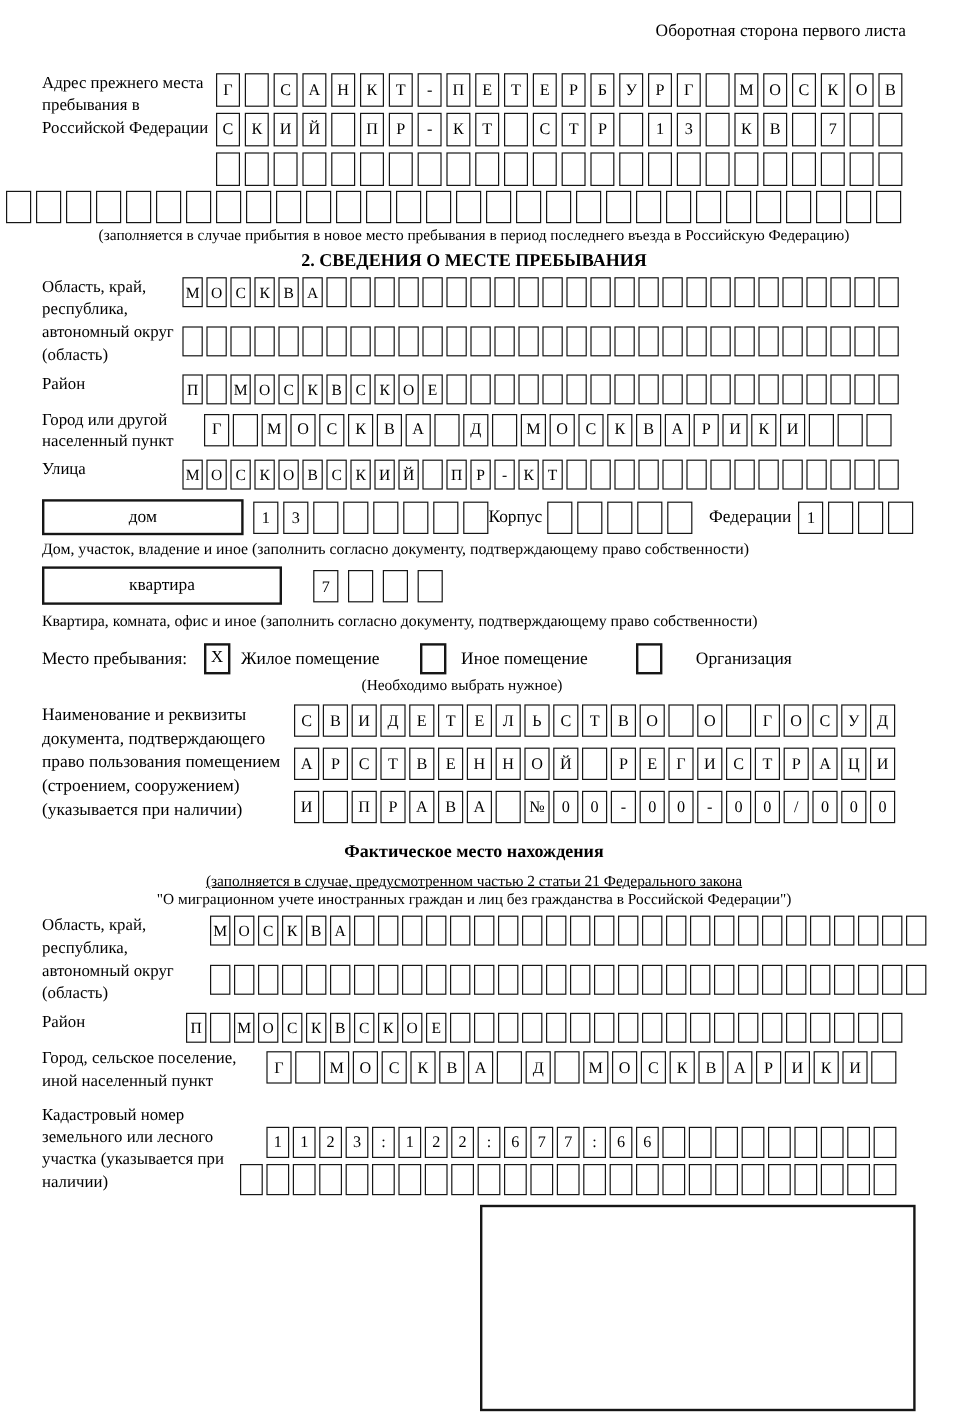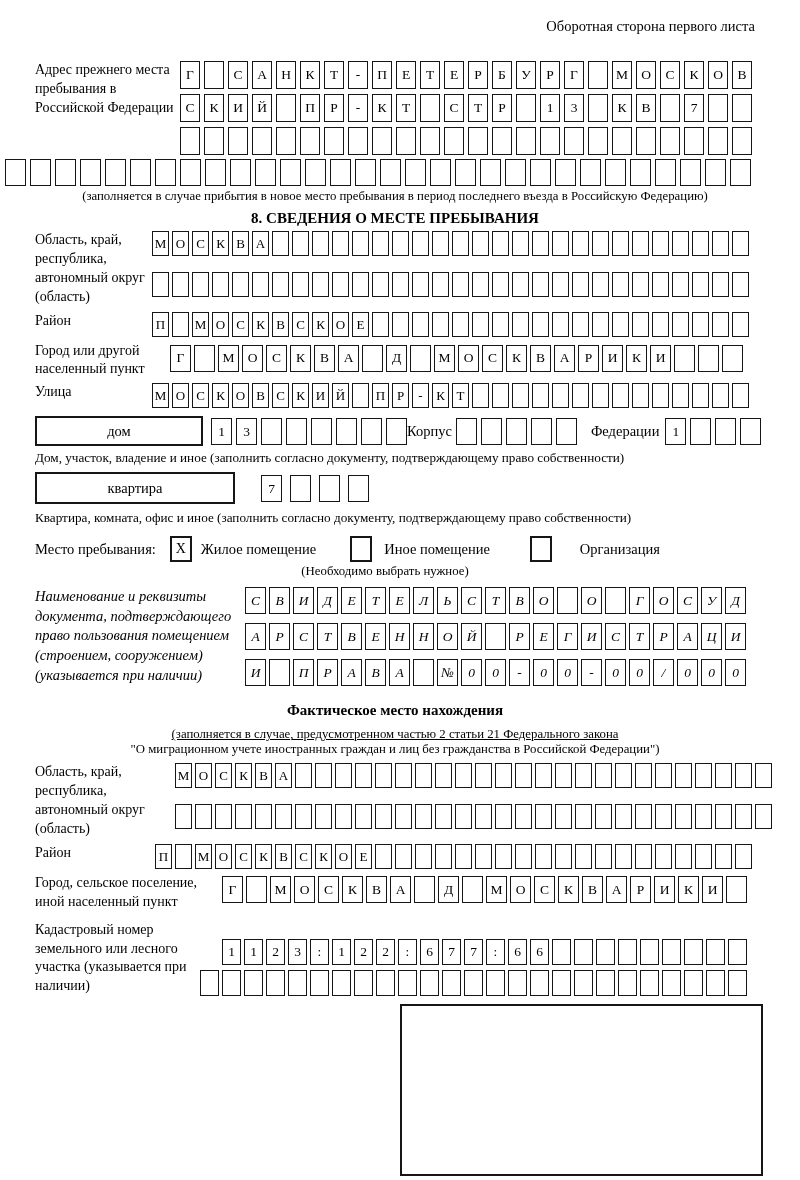--- a/index.html
+++ b/index.html
@@ -152,21 +152,21 @@
       <span class="cell"></span>
       <span class="cell"></span>
       <span class="cell"></span>
       <span class="cell"></span>
       <span class="cell"></span>
       <span class="cell"></span>
       <span class="cell"></span>
     </div>
   <div class="finenote" style="margin-top:3px;">(заполняется в случае прибытия в новое место пребывания в период последнего въезда в Российскую Федерацию)</div>
 
-  <div class="center-bold" style="margin-top:6px;">8. СВЕДЕНИЯ О МЕСТЕ ПРЕБЫВАНИЯ</div>
+  <div class="center-bold" style="margin-top:6px;">2. СВЕДЕНИЯ О МЕСТЕ ПРЕБЫВАНИЯ</div>
 
   <div class="frow" style="margin-top:4px;">
     <div class="rlabel" style="width:117px;">Область, край, республика, автономный округ (область)</div>
     <div class="colrows" style="gap:16px;">
       <div class="cells g3 w17">
           <span class="cell">М</span>
           <span class="cell">О</span>
           <span class="cell">С</span>
           <span class="cell">К</span>
           <span class="cell">В</span>
@@ -378,21 +378,21 @@
     <div class="inline-label">Место пребывания:</div>
     <div class="checkbox" style="margin-left:14px;">X</div>
     <div class="inline-label" style="margin-left:9px;">Жилое помещение</div>
     <div class="checkbox" style="margin-left:34px;"></div>
     <div class="inline-label" style="margin-left:12px;">Иное помещение</div>
     <div class="checkbox" style="margin-left:40px;"></div>
     <div class="inline-label" style="margin-left:28px;">Организация</div>
   </div>
   <div class="finenote" style="margin-top:0;width:700px;">(Необходимо выбрать нужное)</div>
 
-  <div class="frow" style="margin-top:8px;font-style:italic;">
+  <div class="frow" style="margin-top:8px;">
     <div class="rlabel" style="width:210px;font-size:14.5px;">Наименование и реквизиты документа, подтверждающего право пользования помещением (строением, сооружением) (указывается при наличии)</div>
     <div class="colrows" style="gap:9px;">
       <div class="cells g3 w21">
           <span class="cell">С</span>
           <span class="cell">В</span>
           <span class="cell">И</span>
           <span class="cell">Д</span>
           <span class="cell">Е</span>
           <span class="cell">Т</span>
           <span class="cell">Е</span>

